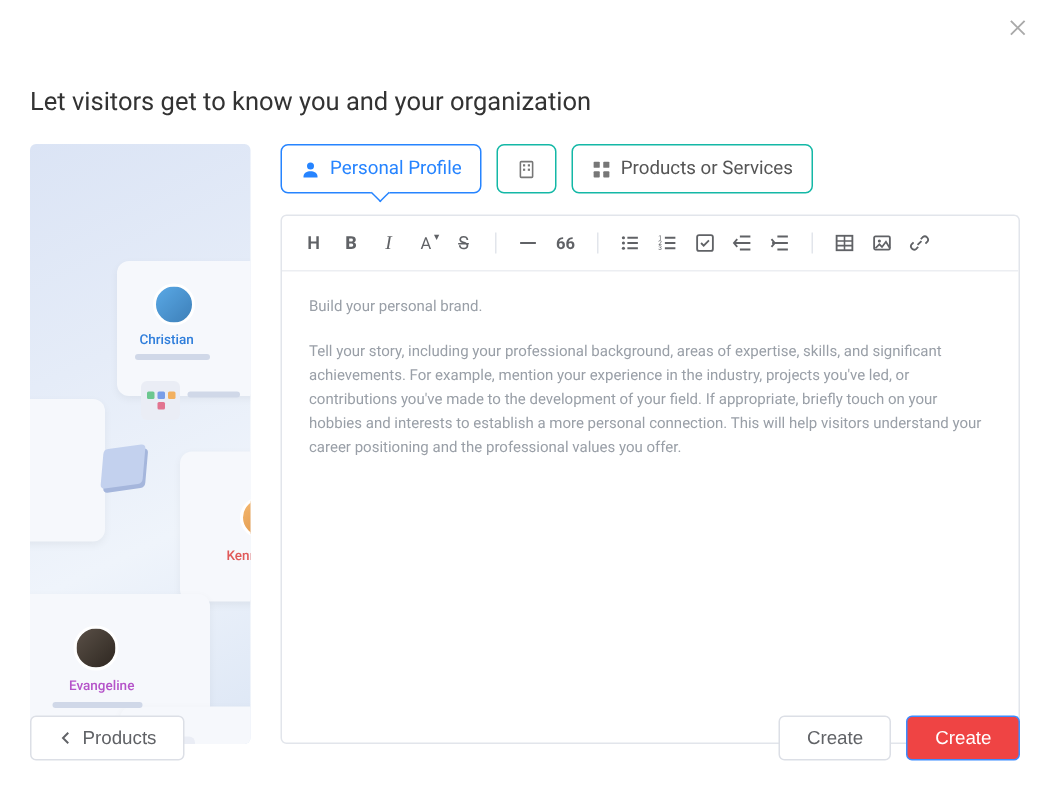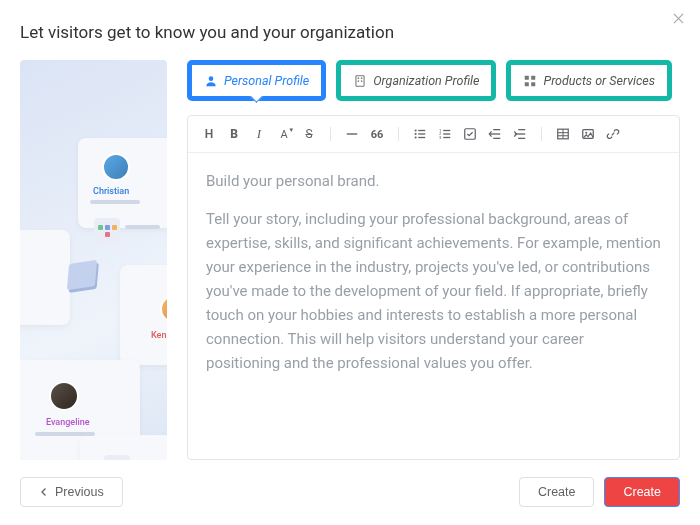--- a/index.html
+++ b/index.html
@@ -20,20 +20,21 @@
       height: 16px;
       cursor: pointer;
       color: #aaa;
       display: flex;
       align-items: center;
       justify-content: center;
     }
     .close-btn svg { width: 11px; height: 11px; }
     .header {
       padding: 22px 20px 18px 20px;
+      margin-top: 36px;
     }
     .header h1 {
       font-size: 17px;
       font-weight: 400;
       color: #333;
     }
     .content {
       display: flex;
       padding: 0 20px;
       gap: 20px;
@@ -110,28 +111,27 @@
     .tabs {
       display: flex;
       gap: 10px;
       margin-bottom: 14px;
     }
     .tab {
       display: flex;
       align-items: center;
       gap: 6px;
       padding: 8px 12px;
-      border: 5px solid #14b8a6;
+      border: 1px solid #14b8a6;
       border-radius: 5px;
       cursor: pointer;
       background: #fff;
       font-size: 12.5px;
       color: #555;
       position: relative;
-      font-style: italic;
     }
     .tab.active {
       border-color: #2684ff;
       color: #2684ff;
     }
     .tab.active::after {
       content: "";
       position: absolute;
       bottom: -5px;
       left: 50%;
@@ -173,21 +173,21 @@
     .tb-btn svg { width: 14px; height: 14px; }
     .tb-sep {
       width: 1px;
       height: 14px;
       background: #e2e5eb;
       margin: 0 7px;
     }
     .editor-body {
       padding: 16px 18px;
       color: #999fa7;
-      font-size: 15px;
+      font-size: 10px;
       line-height: 1.6;
       overflow-y: auto;
       flex: 1;
     }
     .editor-body .ph-line1 { margin-bottom: 14px; }
 
     .footer {
       position: absolute;
       bottom: 18px;
       left: 20px;
@@ -266,21 +266,20 @@
         <span>Personal Profile</span>
       </div>
       <div class="tab">
         <svg viewBox="0 0 24 24">
             <rect x="5" y="3" width="14" height="18" rx="1" fill="none" stroke="currentColor" stroke-width="1.8"></rect>
             <rect x="8" y="6" width="2.5" height="2.5" fill="currentColor"></rect>
             <rect x="13.5" y="6" width="2.5" height="2.5" fill="currentColor"></rect>
             <rect x="8" y="11" width="2.5" height="2.5" fill="currentColor"></rect>
             <rect x="13.5" y="11" width="2.5" height="2.5" fill="currentColor"></rect>
           </svg>
-        <span>Organization Profile</span>
       </div>
       <div class="tab">
         <svg viewBox="0 0 24 24">
             <rect x="3" y="3" width="7" height="7" rx="1" fill="currentColor"></rect>
             <rect x="14" y="3" width="7" height="7" rx="1" fill="currentColor"></rect>
             <rect x="3" y="14" width="7" height="7" rx="1" fill="currentColor"></rect>
             <rect x="14" y="14" width="7" height="7" rx="1" fill="currentColor"></rect>
           </svg>
         <span>Products or Services</span>
       </div>
@@ -383,21 +382,21 @@
       </div>
     </div>
   </div>
 </div>
 
 <div class="footer">
   <button class="btn">
     <svg viewBox="0 0 10 10">
         <path d="M6.5 1.5L3 5l3.5 3.5" fill="none" stroke="currentColor" stroke-width="1.3"></path>
       </svg>
-    <span>Previous</span>
+    <span>Products</span>
   </button>
   <div class="spacer"></div>
   <button class="btn">
     <span>Create</span>
   </button>
   <button class="btn primary">
     <span>Create</span>
   </button>
 </div>
 

